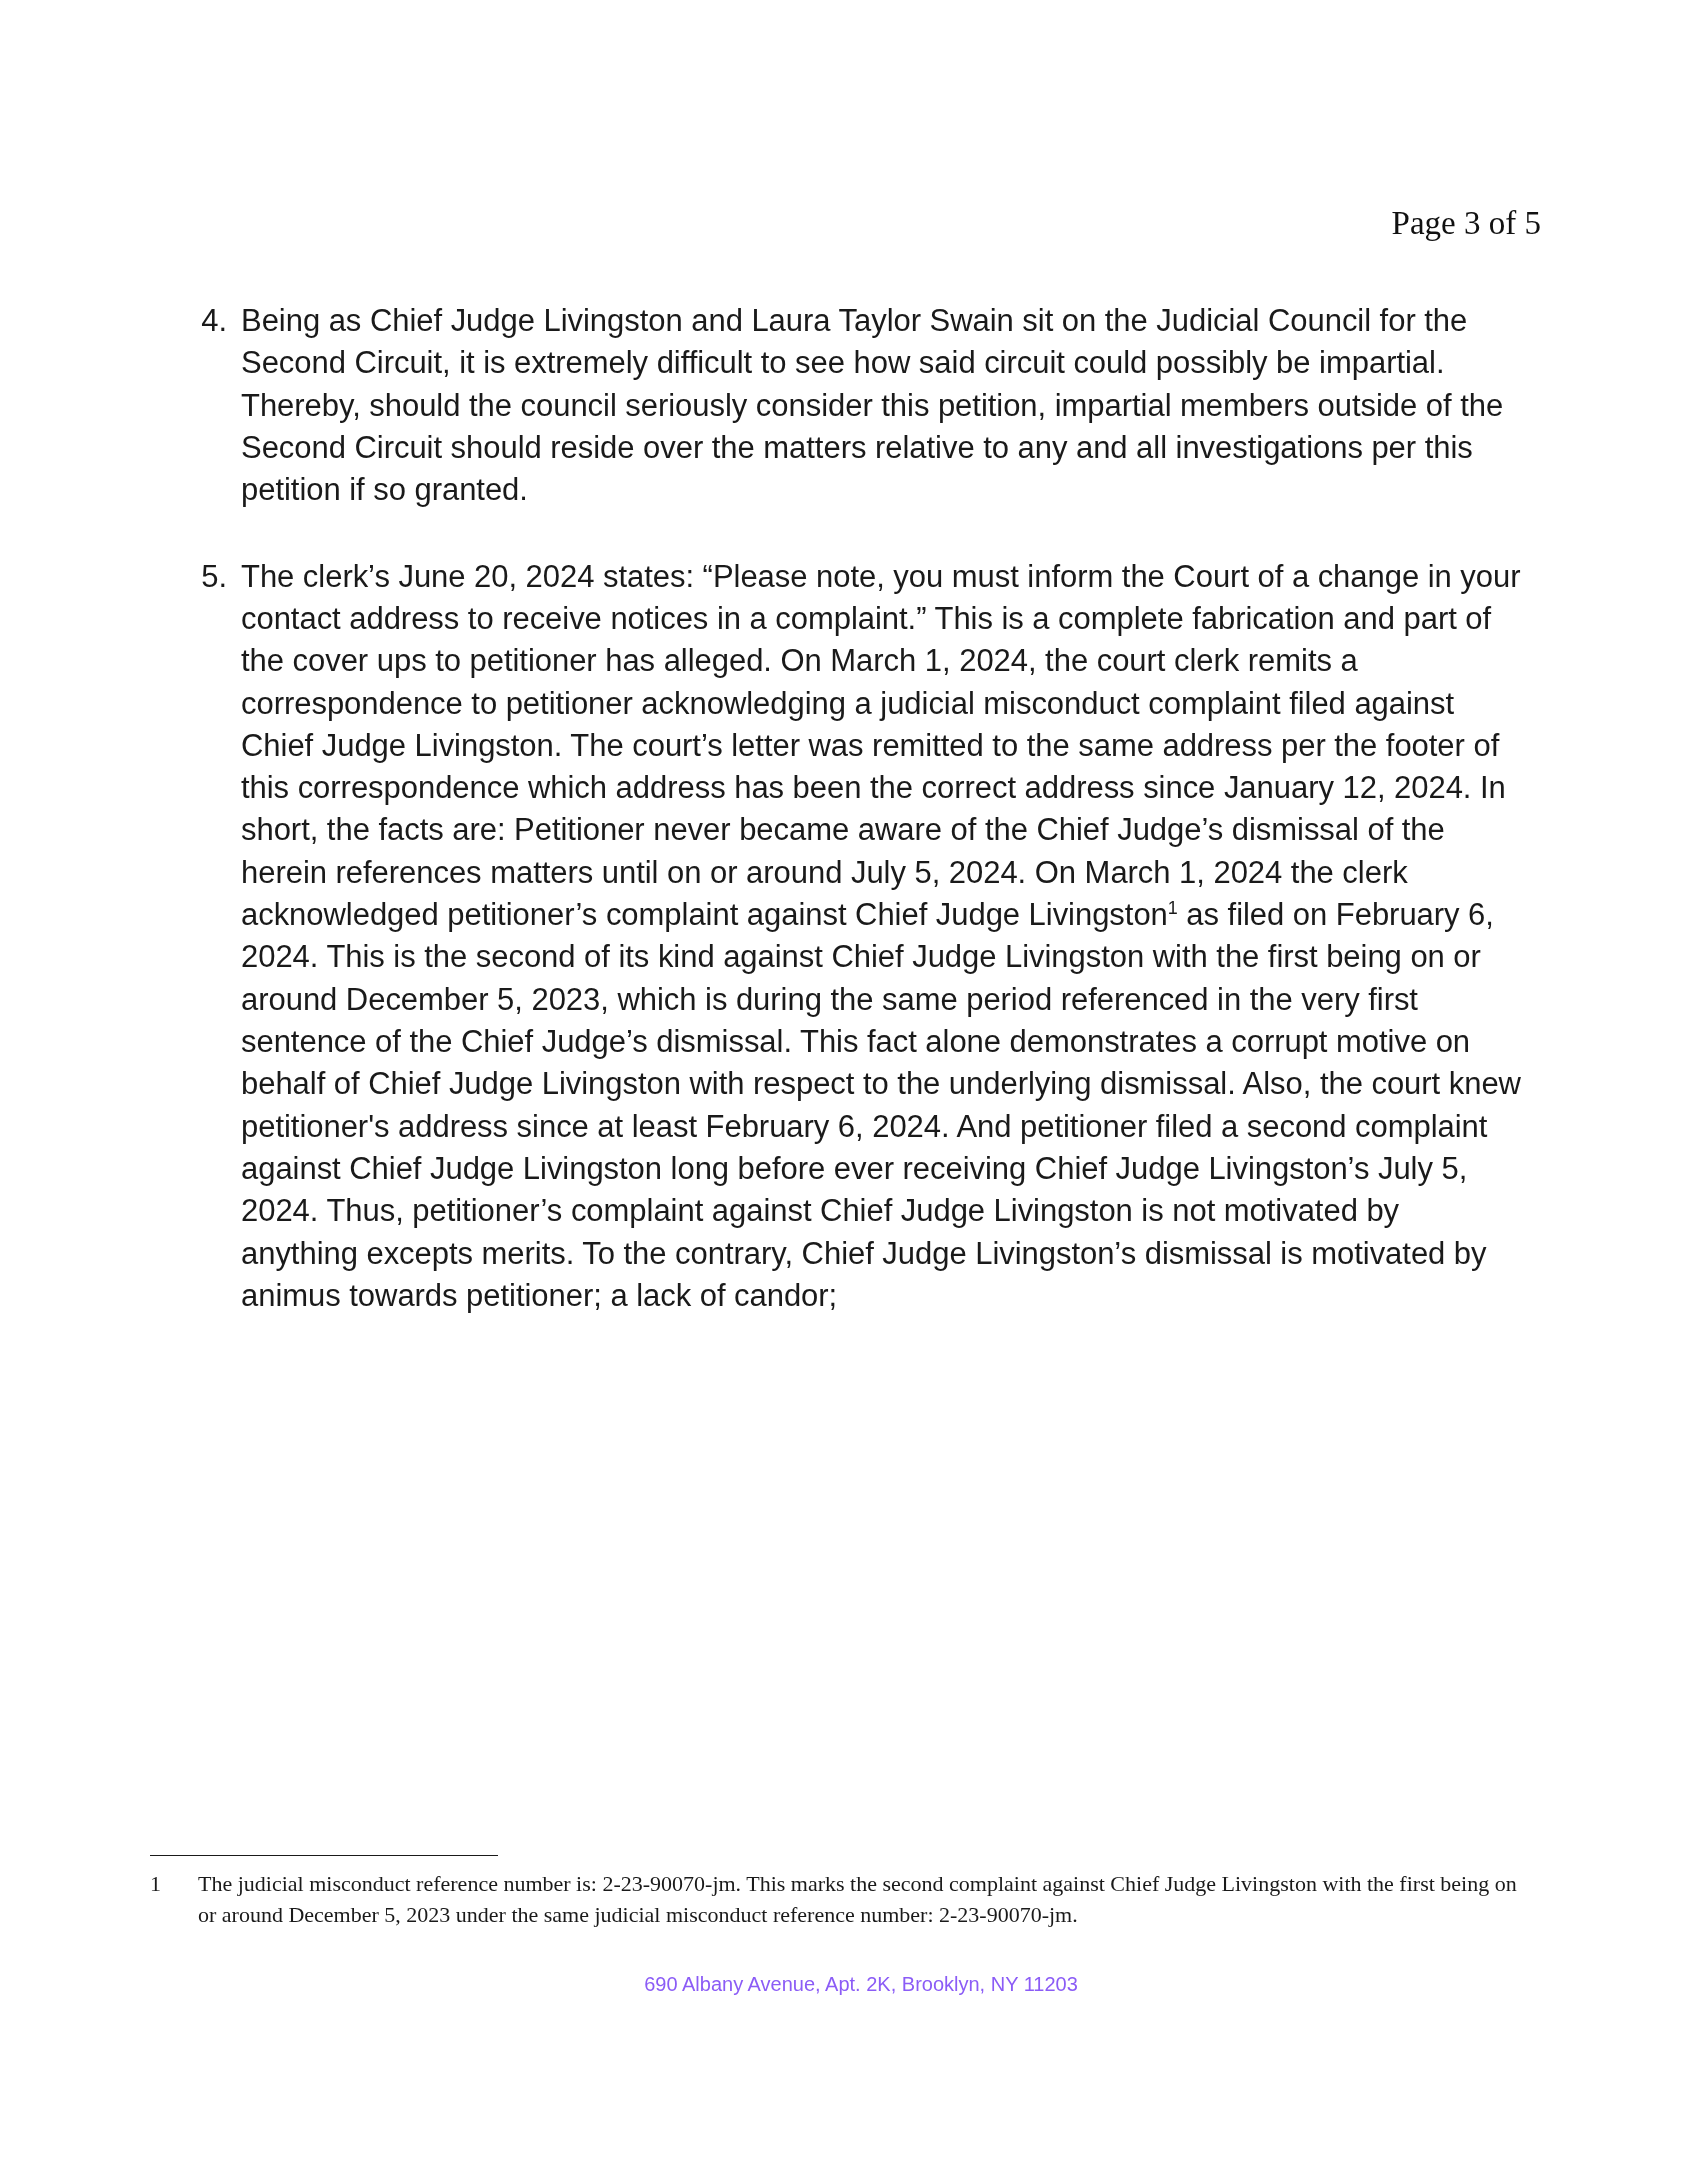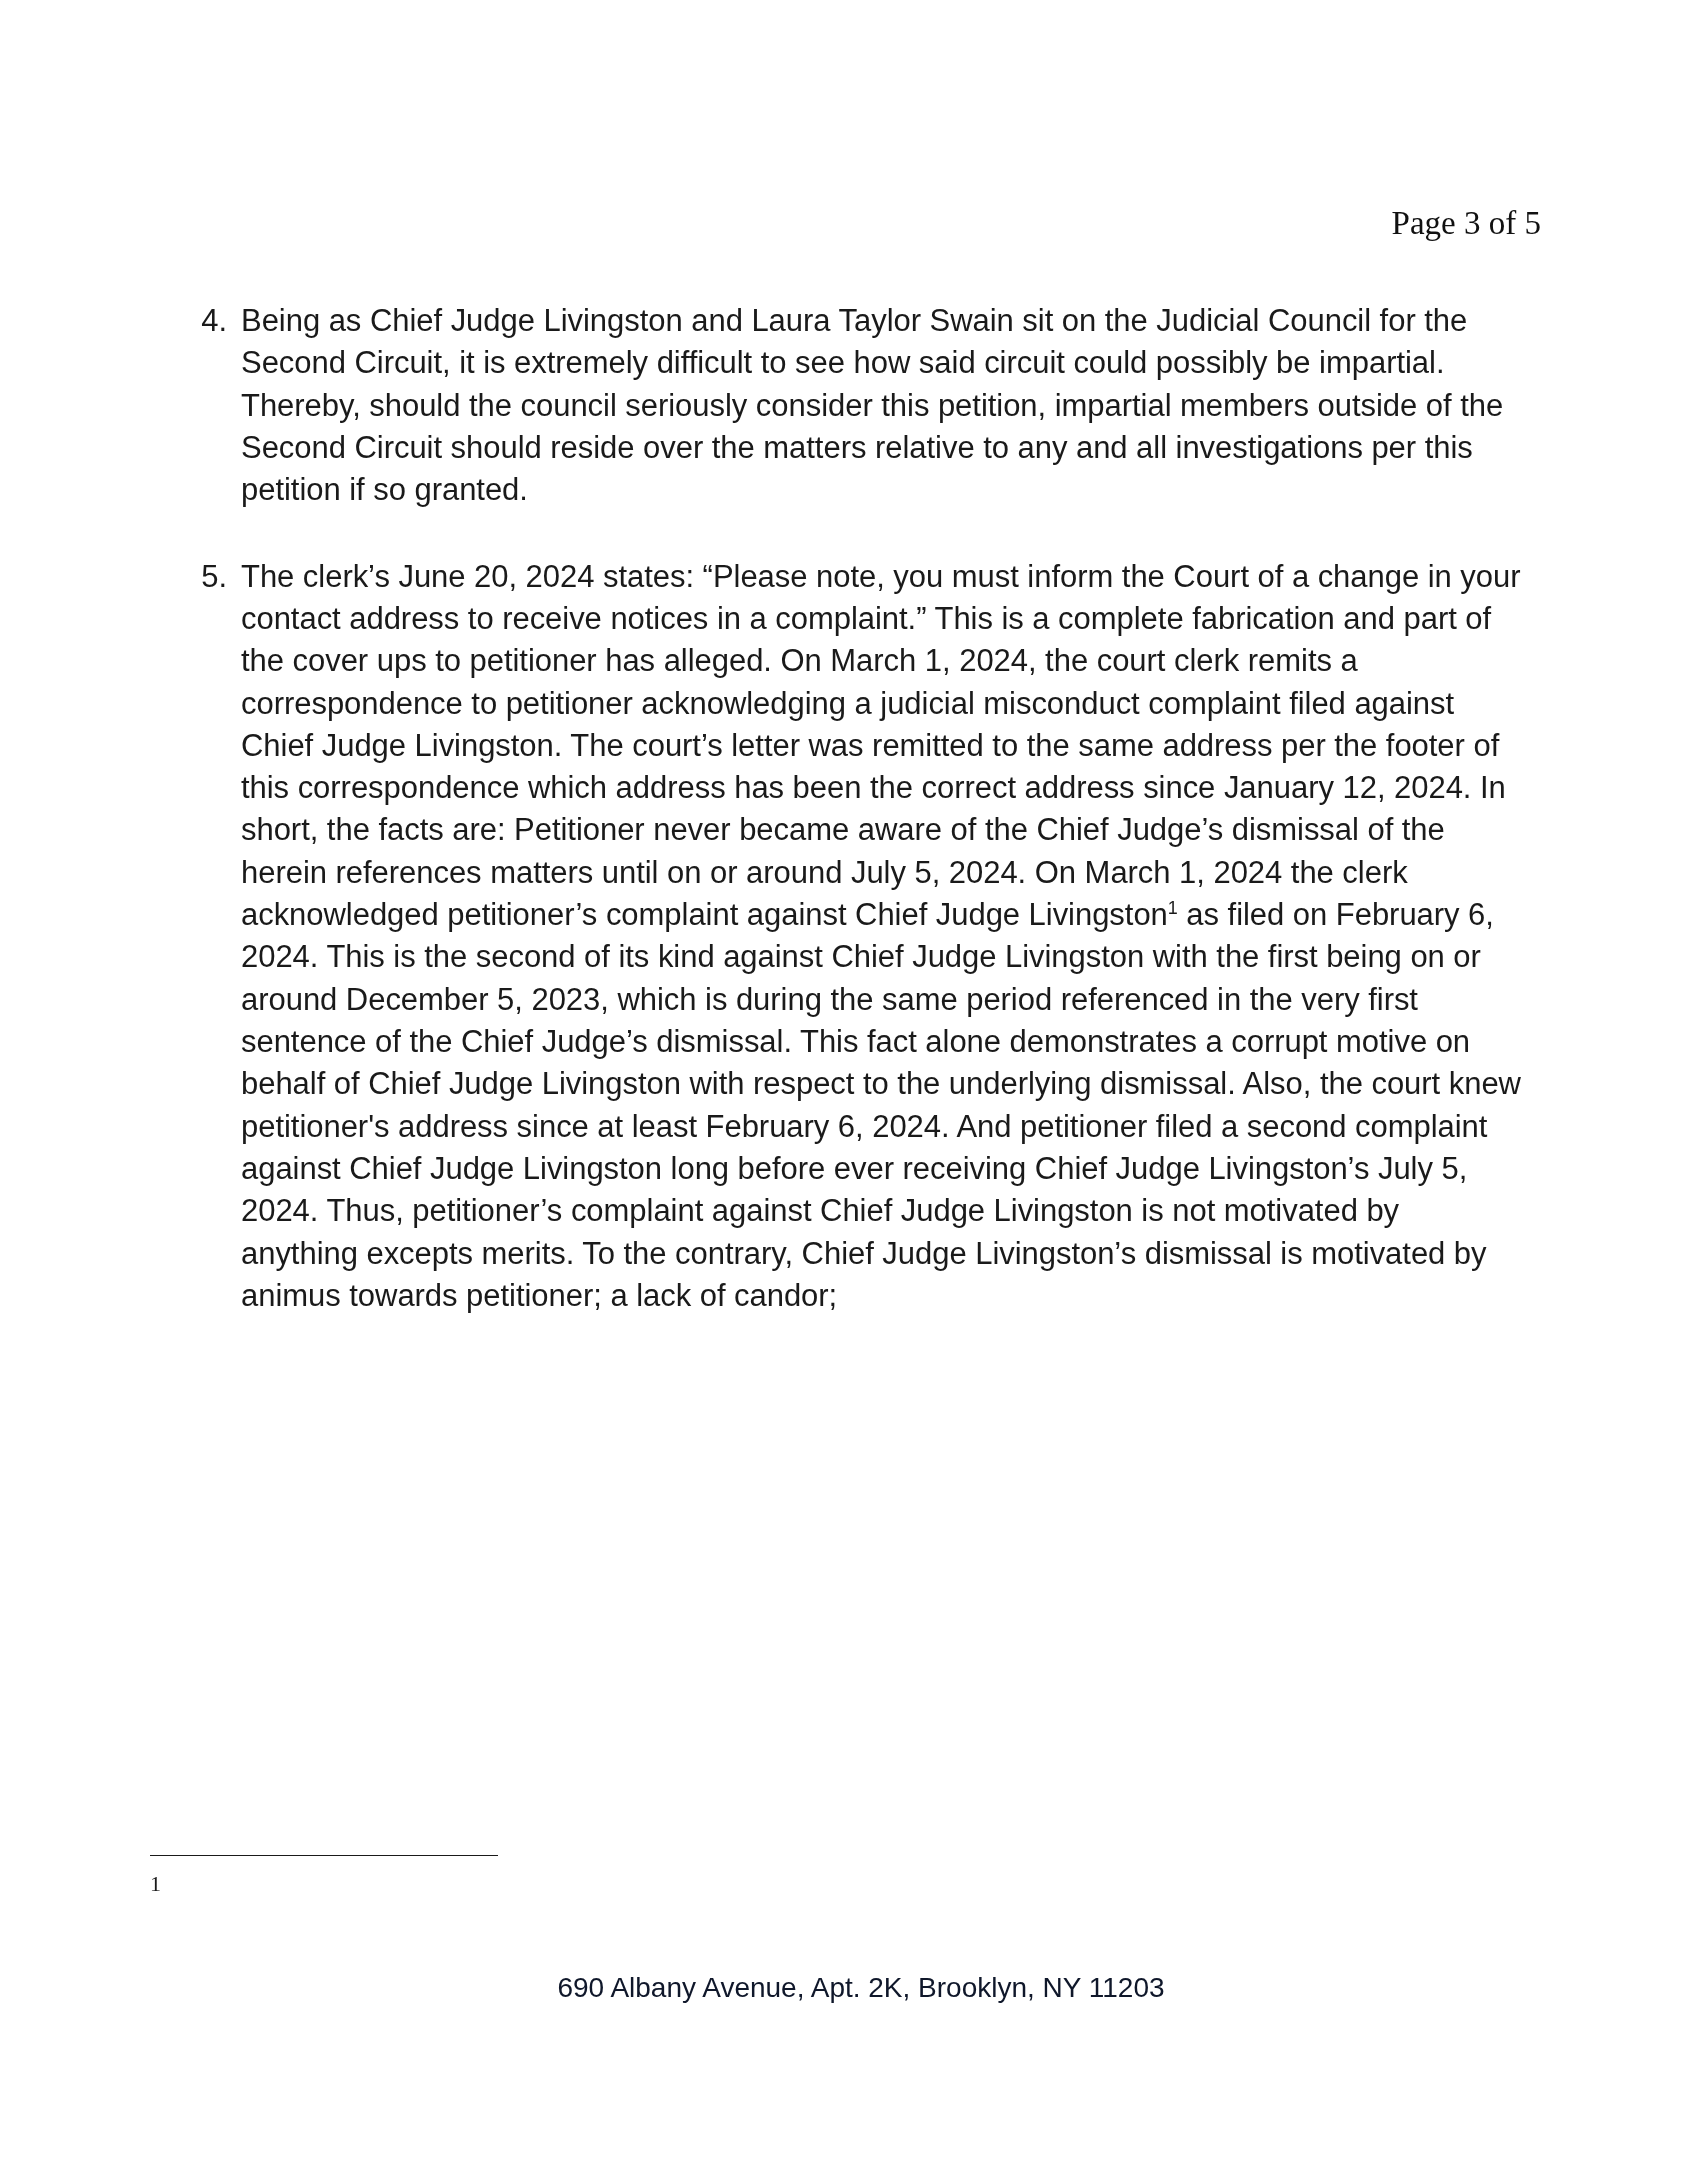--- a/index.html
+++ b/index.html
@@ -101,23 +101,23 @@
     text-align: left;
     font-family: "Liberation Serif", serif;
     font-size: 22px;
   }
   .page-footer {
     position: absolute;
     left: 0;
     right: 0;
     top: 1974px;
     text-align: center;
-    font-size: 28px;
+    font-size: 20px;
     line-height: 1;
-    color: #0f172a;
+    color: #8b5cf6;
   }
   .page-footer .footer-inner {
     display: inline-block;
     padding-left: 35px;
   }
 </style>
 </head>
 <body>
 
 <div class="page">
@@ -134,20 +134,21 @@
         <span class="marker">5.</span>
         <span class="item-text"><span>The clerk’s June 20, 2024 states: “Please note, you must inform the Court of a change in your contact address to receive notices in a complaint.” This is a complete fabrication and part of the cover ups to petitioner has alleged. On March 1, 2024, the court clerk remits a correspondence to petitioner acknowledging a judicial misconduct complaint filed against Chief Judge Livingston. The court’s letter was remitted to the same address per the footer of this correspondence which address has been the correct address since January 12, 2024. In short, the facts are: Petitioner never became aware of the Chief Judge’s dismissal of the herein references matters until on or around July 5, 2024. On March 1, 2024 the clerk acknowledged petitioner’s complaint against Chief Judge Livingston</span><sup class="fn">1</sup><span> as filed on February 6, 2024. This is the second of its kind against Chief Judge Livingston with the first being on or around December 5, 2023, which is during the same period referenced in the very first sentence of the Chief Judge’s dismissal. This fact alone demonstrates a corrupt motive on behalf of Chief Judge Livingston with respect to the underlying dismissal. Also, the court knew petitioner's address since at least February 6, 2024. And petitioner filed a second complaint against Chief Judge Livingston long before ever receiving Chief Judge Livingston’s July 5, 2024. Thus, petitioner’s complaint against Chief Judge Livingston is not motivated by anything excepts merits. To the contrary, Chief Judge Livingston’s dismissal is motivated by animus towards petitioner; a lack of candor;</span></span>
       </li>
     </ol>
   </div>
 
   <div class="footnote-area">
     <div class="footnote-rule"></div>
     <div class="footnote">
       <span class="fn-num">1</span>
+      <span>The judicial misconduct reference number is: 2-23-90070-jm. This marks the second complaint against Chief Judge Livingston with the first being on or around December 5, 2023 under the same judicial misconduct reference number: 2-23-90070-jm.</span>
     </div>
   </div>
 
   <div class="page-footer">
     <span class="footer-inner">690 Albany Avenue, Apt. 2K, Brooklyn, NY 11203</span>
   </div>
 
 </div>
 
 

